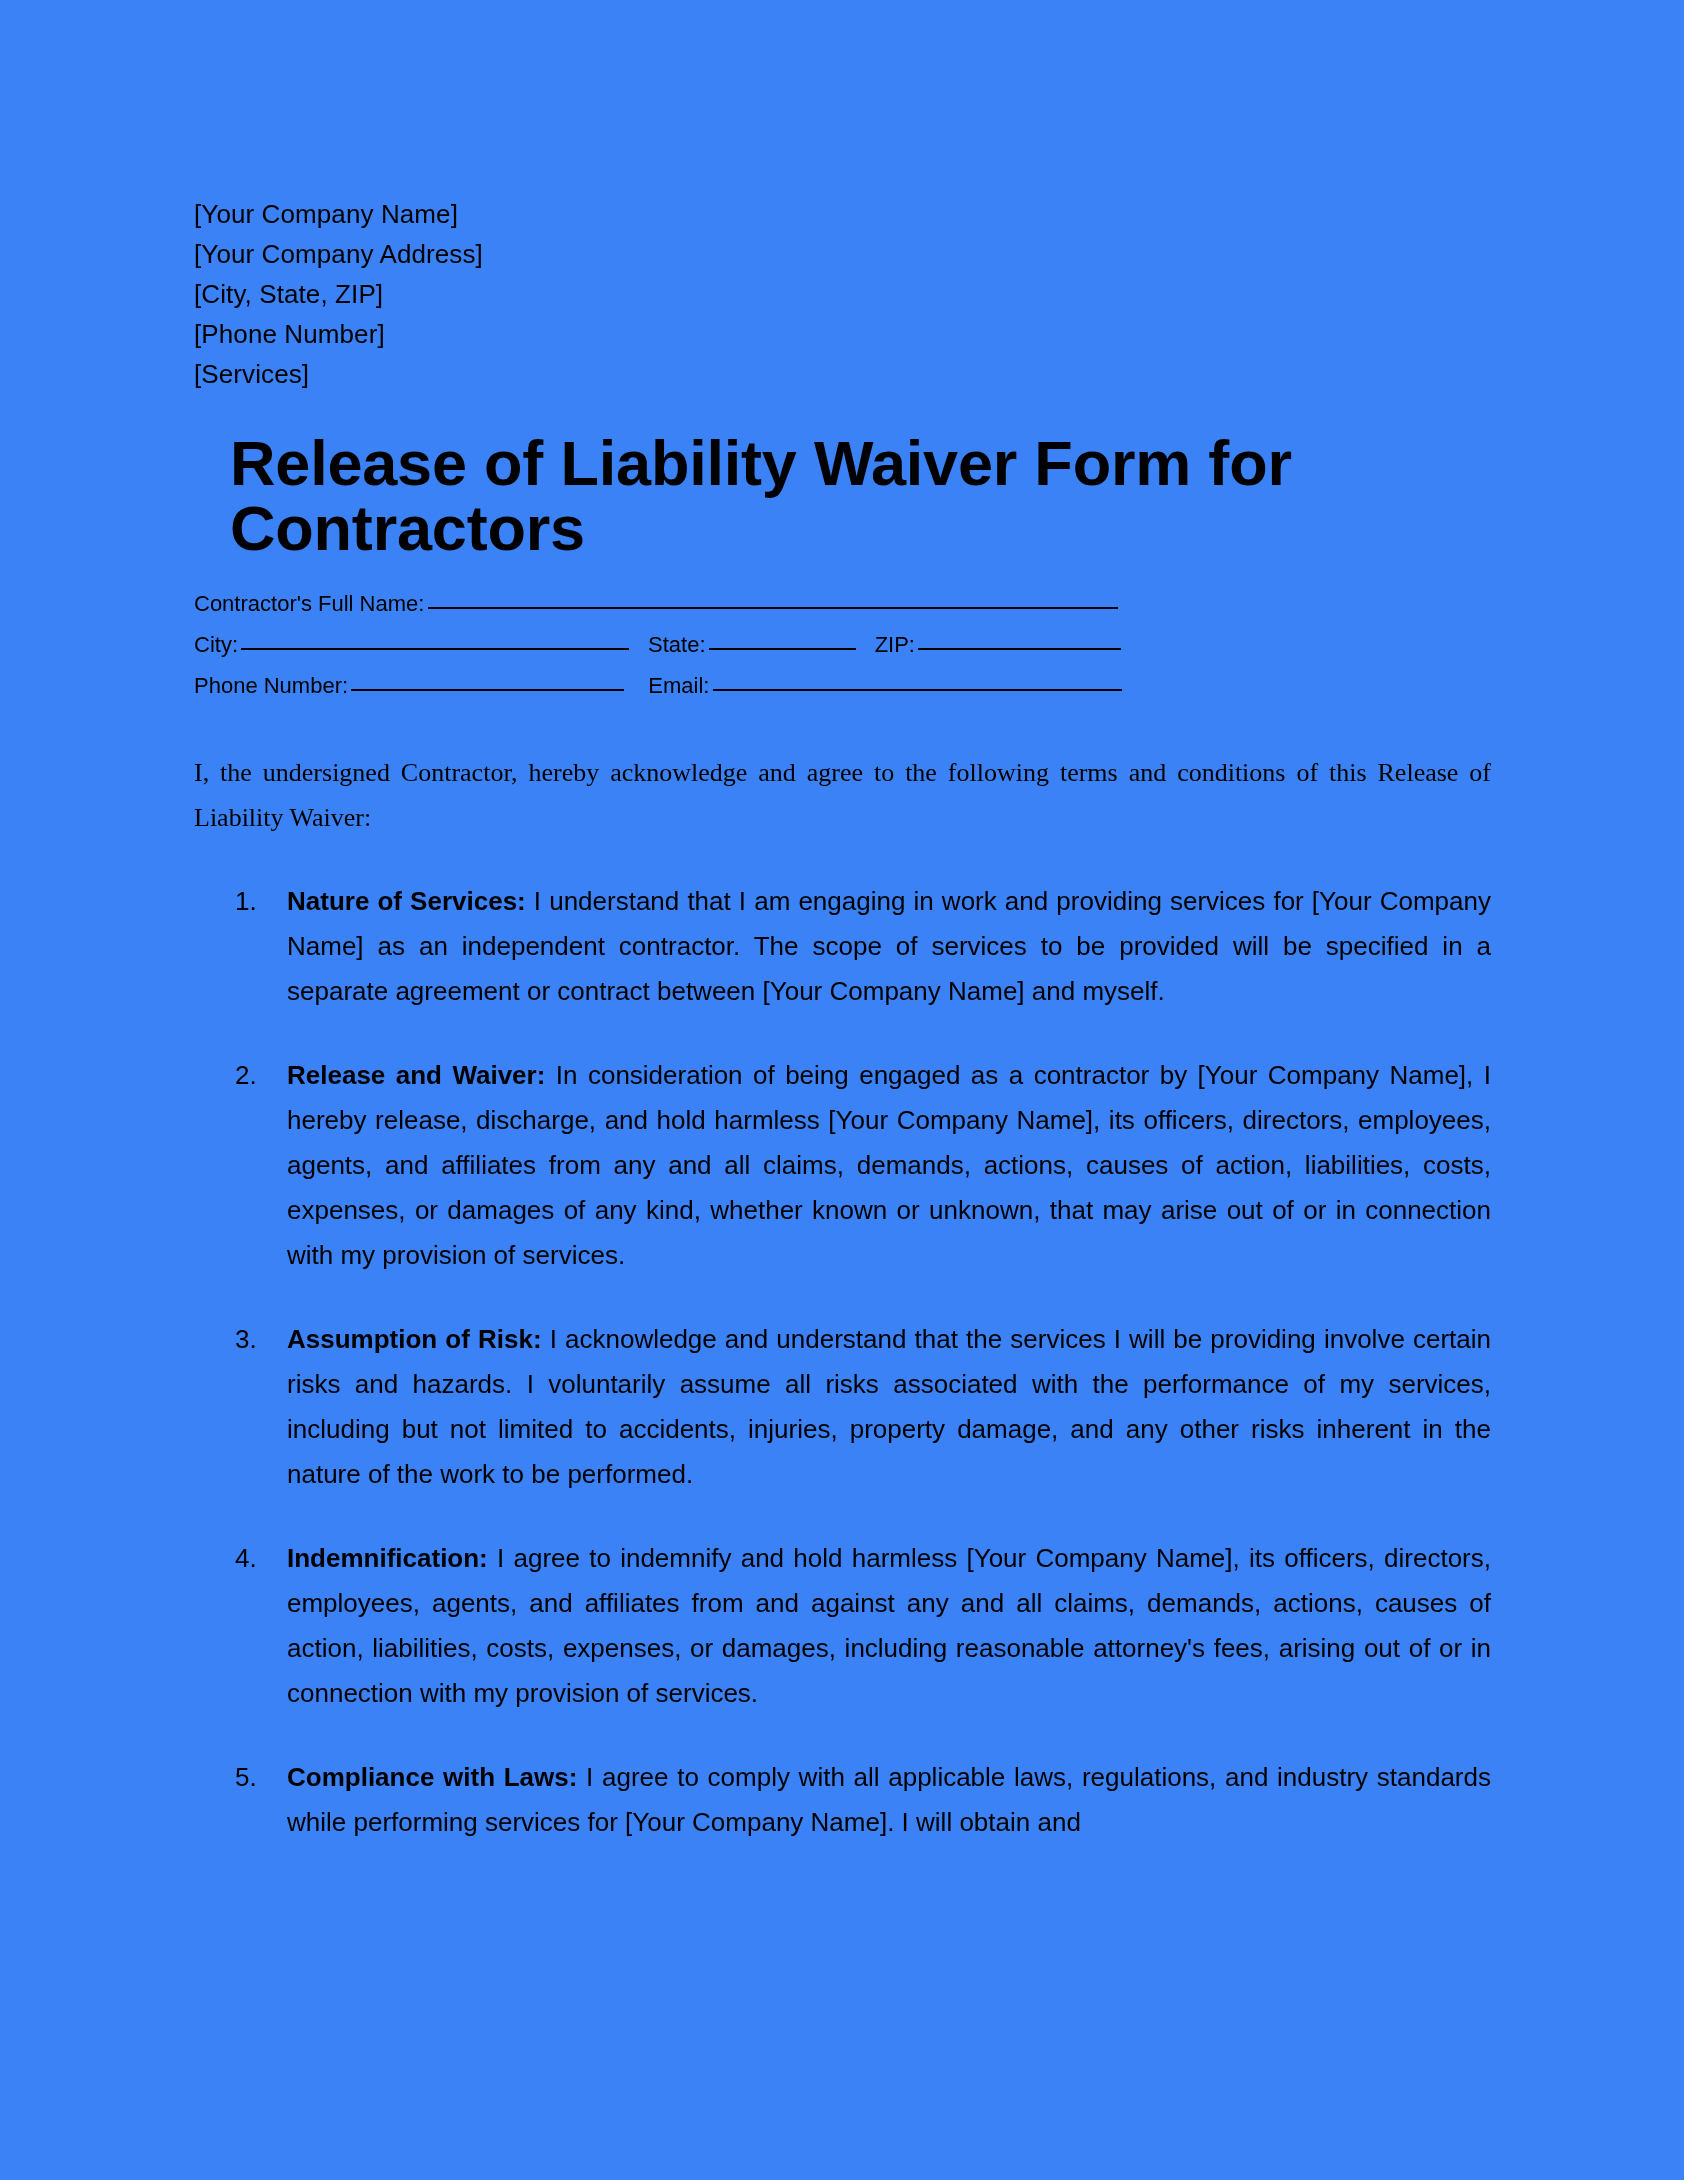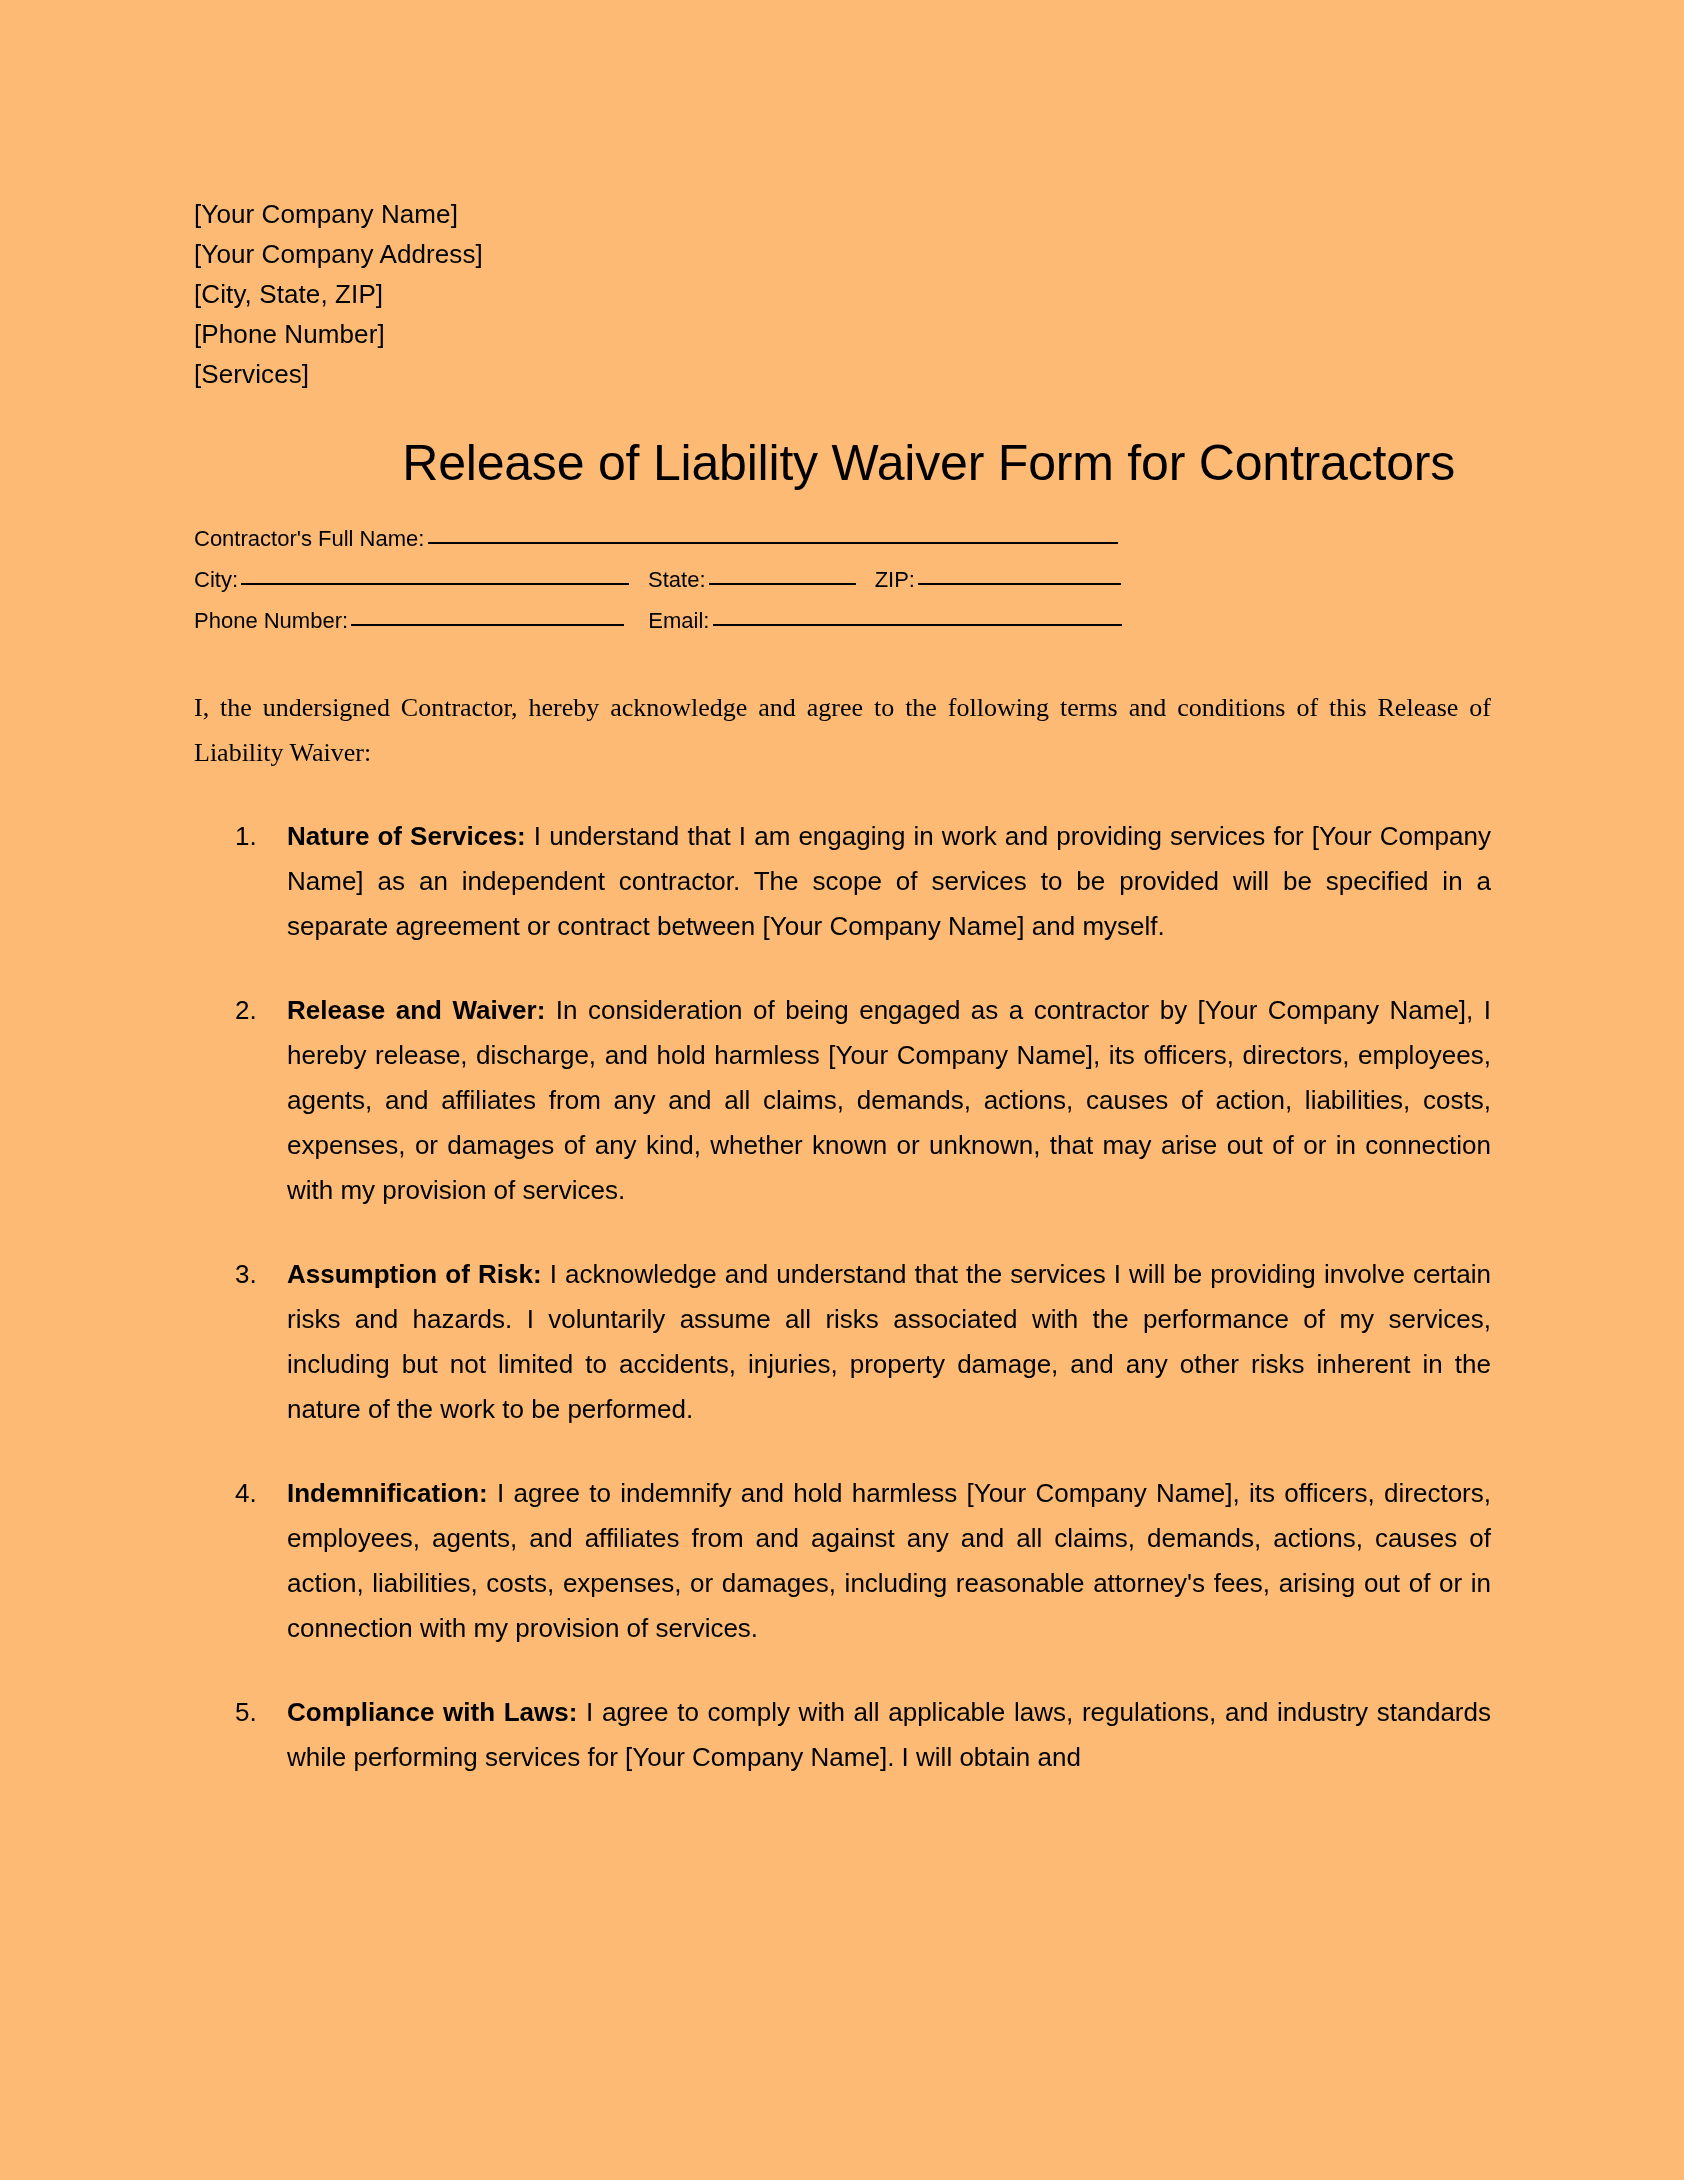--- a/index.html
+++ b/index.html
@@ -16,42 +16,42 @@
     overflow: hidden;
     position: relative;
   }
 
   .page {
     position: absolute;
     left: 0;
     top: 0;
     width: 1685px;
     height: 2181px;
-    background: #fdba74;
+    background: #3b82f6;
     box-sizing: border-box;
     padding: 194px 194px 14px 194px;
   }
 
   
   .letterhead {
     margin: 0 0 37px 0;
   }
   .letterhead-line {
     font-size: 26px;
     line-height: 40px;
     letter-spacing: 0.1px;
     white-space: nowrap;
   }
 
   
   .doc-title {
-    font-size: 50px;
-    font-weight: normal;
+    font-size: 63px;
+    font-weight: bold;
     line-height: 65px;
-    text-align: right;
+    text-align: left;
     margin: 15.3px 0 22px 0;
     padding: 0 36px;
     letter-spacing: -0.2px;
   }
 
   
   .form-block {
     margin: 0 0 44px 0;
   }
   .form-row {

